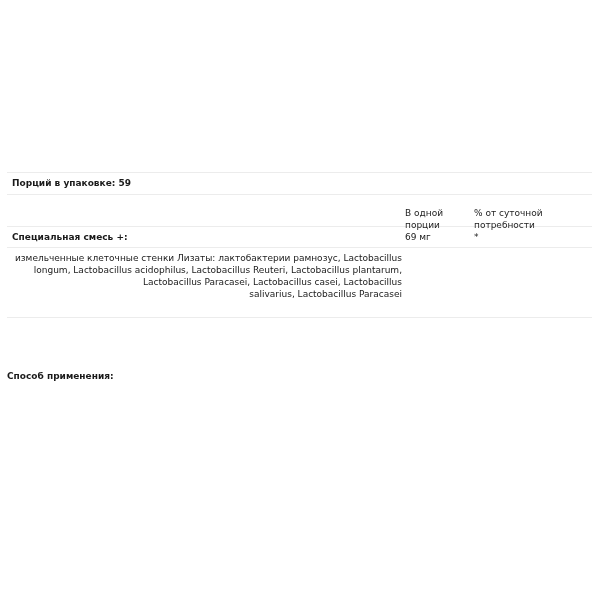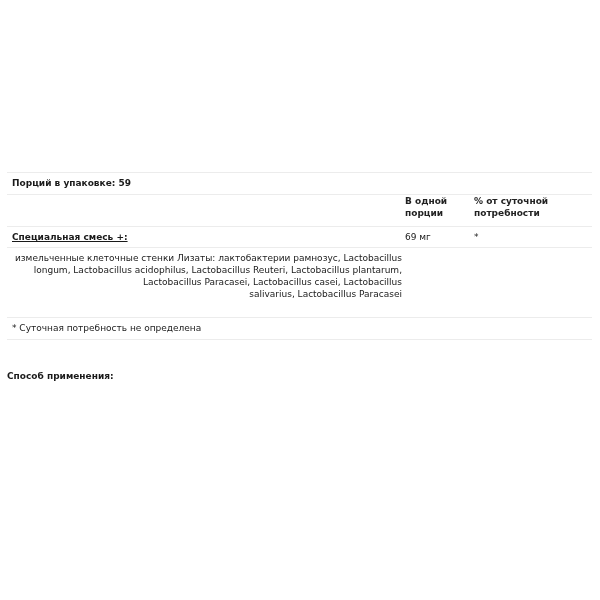--- a/index.html
+++ b/index.html
@@ -12,24 +12,24 @@
       position: absolute; left: 7px; top: 172px; width: 585px;
       border-top: 1px solid #ececec;
     }
     .row {
       border-bottom: 1px solid #ececec;
       font-size: 9px; font-weight: bold; line-height: 12px;
       box-sizing: border-box;
     }
     .row.simple { height: 22px; padding: 4px 0 0 5px; }
     .row.head { height: 32px; position: relative; }
-    .row.blend { height: 21px; position: relative; padding: 4px 0 6px 5px; text-decoration: underline; }
+    .row.blend { height: 21px; position: relative; padding: 4px 0 6px 5px; }
     .col-a { position: absolute; left: 398px; }
     .col-b { position: absolute; left: 467px; }
-    .head .col-a, .head .col-b { top: 0; font-weight: bold; color: #222; }
+    .head .col-a, .head .col-b { top: 12px; font-weight: normal; color: #222; }
     .blend .col-a, .blend .col-b { top: 4px; font-weight: normal; }
     .row.ingr {
       height: 70px; padding: 4px 190px 0 5px;
       font-weight: normal; line-height: 12px; text-align: right;
     }
     .row.foot { height: 22px; padding: 4px 0 0 5px; font-weight: normal; }
     .sections { position: absolute; left: 7px; top: 370px; }
     .sec { font-size: 9px; font-weight: bold; height: 22px; line-height: 12px; }
   </style>
 </head>
@@ -53,20 +53,17 @@
     <span>Специальная смесь +:</span>
     <span class="col-a">69 мг</span>
     <span class="col-b">*</span>
   </div>
   <div class="row ingr">
     <div>измельченные клеточные стенки Лизаты: лактобактерии рамнозус, Lactobacillus</div>
     <div>longum, Lactobacillus acidophilus, Lactobacillus Reuteri, Lactobacillus plantarum,</div>
     <div>Lactobacillus Paracasei, Lactobacillus casei, Lactobacillus</div>
     <div>salivarius, Lactobacillus  Paracasei</div>
   </div>
-  <div class="row foot">
-    <span>* Суточная потребность не определена</span>
-  </div>
 </div>
 
 <div class="sections">
   <div class="sec">Способ применения:</div>
 </div>
 
 </body></html>

